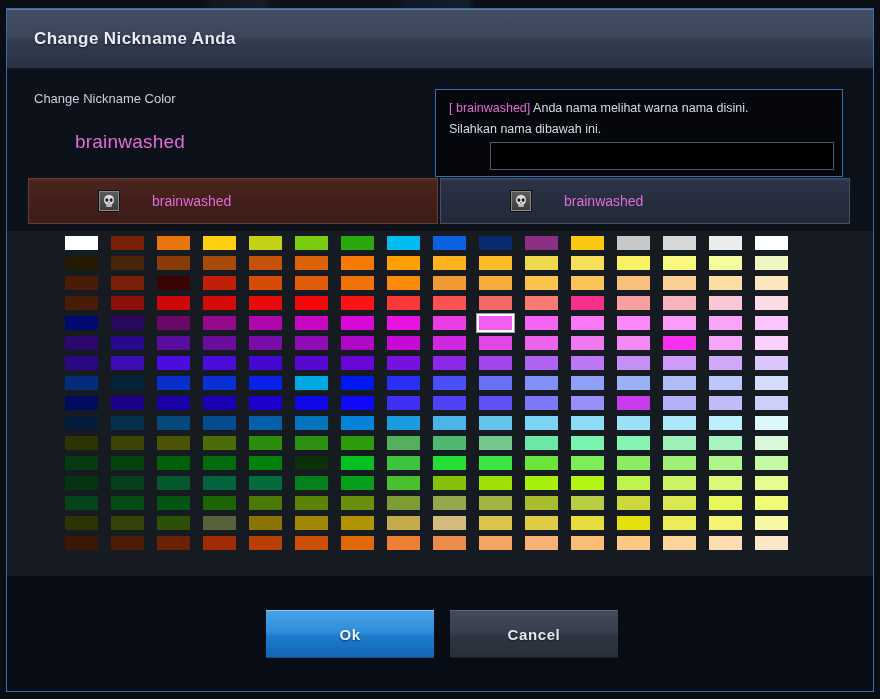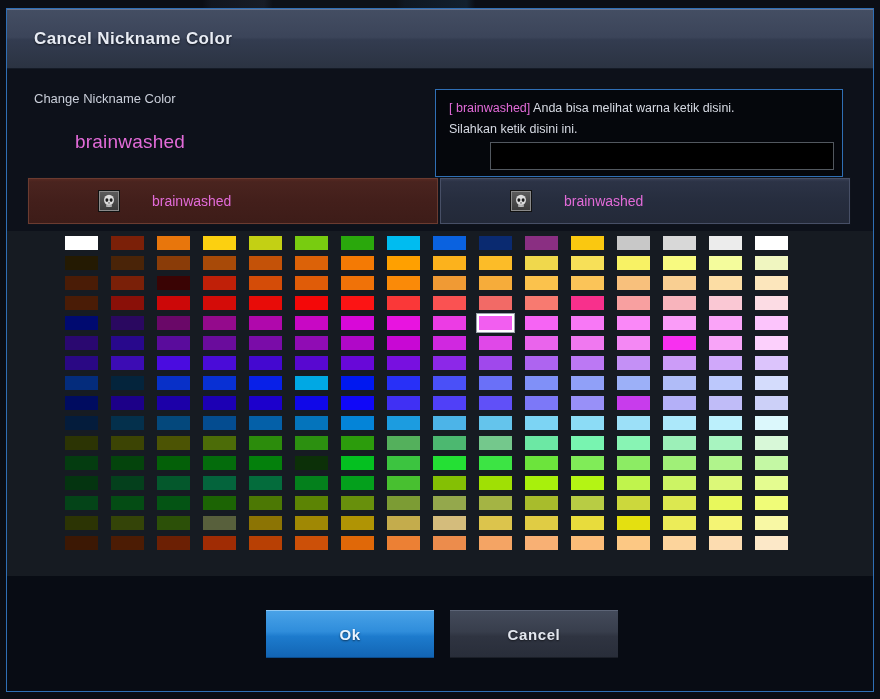--- a/index.html
+++ b/index.html
@@ -247,32 +247,32 @@
 </head>
 <body>
 
 <div id="backdrop">
   <div class="bd-strip"></div>
 </div>
 
 <div id="dialog" style="border-color: rgb(47, 111, 181);">
 
   <div id="titlebar">
-    <span id="title-text">Cancel Nickname Color</span>
+    <span id="title-text">Change Nickname Anda</span>
   </div>
 
   <div id="body">
 
     <div id="top-section">
       <div id="preview-label">Change Nickname Color</div>
       <div id="preview-nick" style="color: rgb(226, 107, 216);">brainwashed</div>
 
       <div id="info-box" style="border-color: rgb(47, 111, 181);">
-        <div class="info-line" id="info-line-1"><span id="info-nick" style="color: rgb(226, 107, 216);">[ brainwashed]</span><span id="info-rest"> Anda bisa melihat warna ketik disini.</span></div>
-        <div class="info-line" id="info-line-2">Silahkan ketik disini ini.</div>
+        <div class="info-line" id="info-line-1"><span id="info-nick" style="color: rgb(226, 107, 216);">[ brainwashed]</span><span id="info-rest"> Anda nama melihat warna nama disini.</span></div>
+        <div class="info-line" id="info-line-2">Silahkan nama dibawah ini.</div>
         <input id="nickname-input" type="text" placeholder="" style="">
       </div>
     </div>
 
     <div id="preview-row">
       <div class="preview-btn" id="preview-btn-left">
         <span class="skull-icon">
           <svg width="14" height="15" viewBox="0 0 14 15">
             <ellipse cx="7" cy="6" rx="5" ry="5.3" fill="#dcdcdc"></ellipse>
             <ellipse cx="4.9" cy="6.1" rx="1.5" ry="1.8" fill="#1c1c1c"></ellipse>

